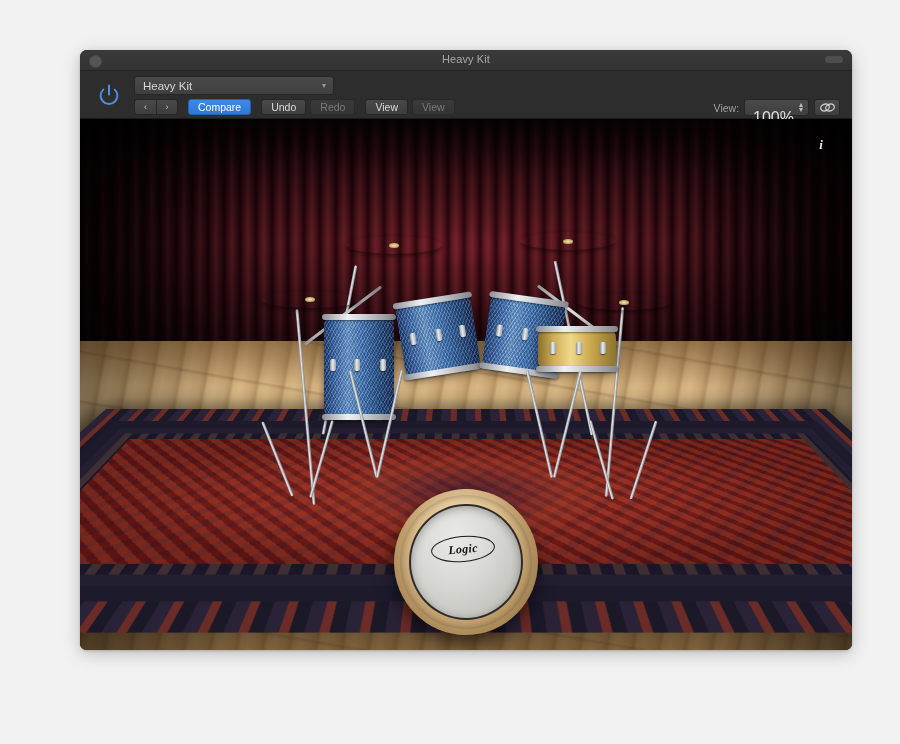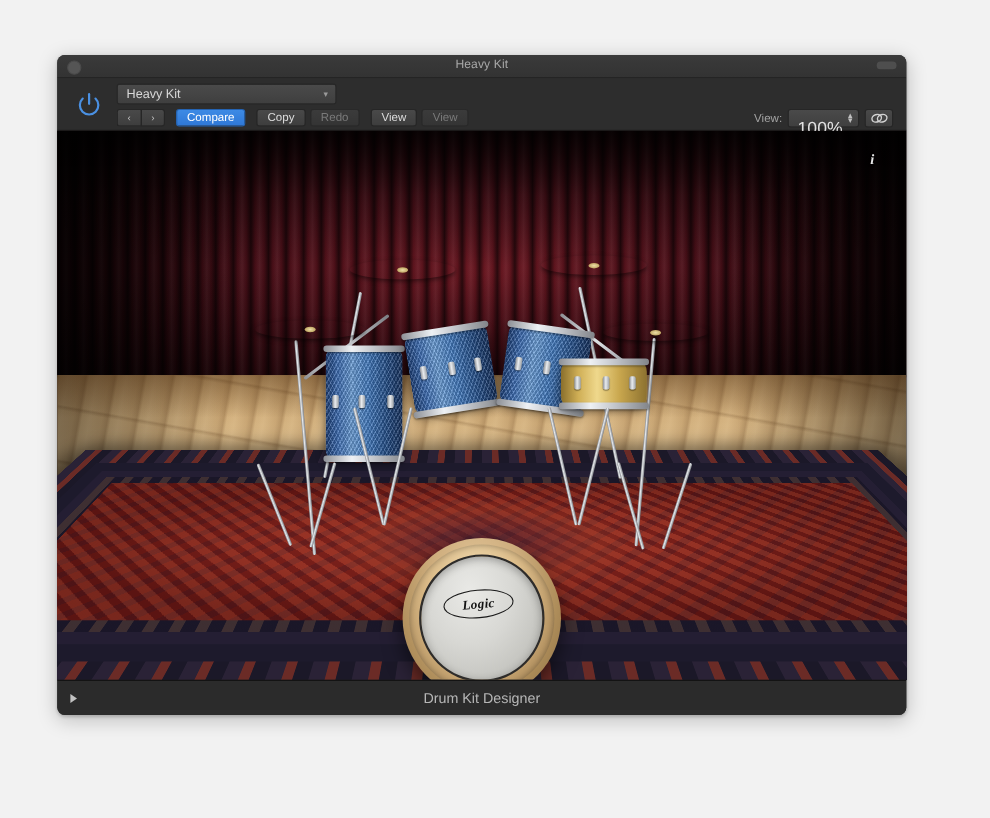--- a/index.html
+++ b/index.html
@@ -8,21 +8,21 @@
     width: 900px;
     height: 744px;
     background: #f2f2f2;
     font-family: "Liberation Sans", sans-serif;
     overflow: hidden;
   }
 
   
   #plugin-window {
     position: absolute;
-    left: 52px;
+    left: 80px;
     top: 50px;
     width: 772px;
     height: 600px;
     background: #2c2c2c;
     border-radius: 7px;
     box-shadow: 0 4px 18px rgba(0,0,0,0.22), 0 1px 3px rgba(0,0,0,0.18);
     overflow: hidden;
     display: flex;
     flex-direction: column;
   }
@@ -440,21 +440,21 @@
       <span id="preset-menu-label">Heavy Kit</span>
       <span id="preset-chevron">▾</span>
     </div>
 
     <div id="button-row">
       <div class="btn arrow nav-prev">‹</div>
       <div class="btn arrow nav-next">›</div>
       <div class="btn-gap"></div>
       <div class="btn primary">Compare</div>
       <div class="btn-gap"></div>
-      <div class="btn">Copy</div>
+      <div class="btn">Undo</div>
       <div class="btn-gap-sm"></div>
       <div class="btn disabled">Redo</div>
       <div class="btn-gap"></div>
       <div class="btn">View</div>
       <div class="btn-gap-sm"></div>
       <div class="btn disabled">View</div>
     </div>
 
     <div id="view-controls">
       <span id="view-label">View:</span>
@@ -554,18 +554,14 @@
       <div class="hw" style="left:458px; top:250px; width:2.5px; height:110px; transform:rotate(-13deg);"></div>
       <div class="hw" style="left:486px; top:250px; width:2.5px; height:110px; transform:rotate(14deg);"></div>
       <div class="hw" style="left:520px; top:300px; width:2.5px; height:82px; transform:rotate(-16deg);"></div>
       <div class="hw" style="left:562px; top:300px; width:2.5px; height:82px; transform:rotate(18deg);"></div>
 
     </div>
 
     <div id="info-button">i</div>
   </div>
 
-  <div id="footer">
-    <div id="footer-disclosure"></div>
-    <div id="footer-title">Drum Kit Designer</div>
-  </div>
 
 </div>
 
 </body></html>

